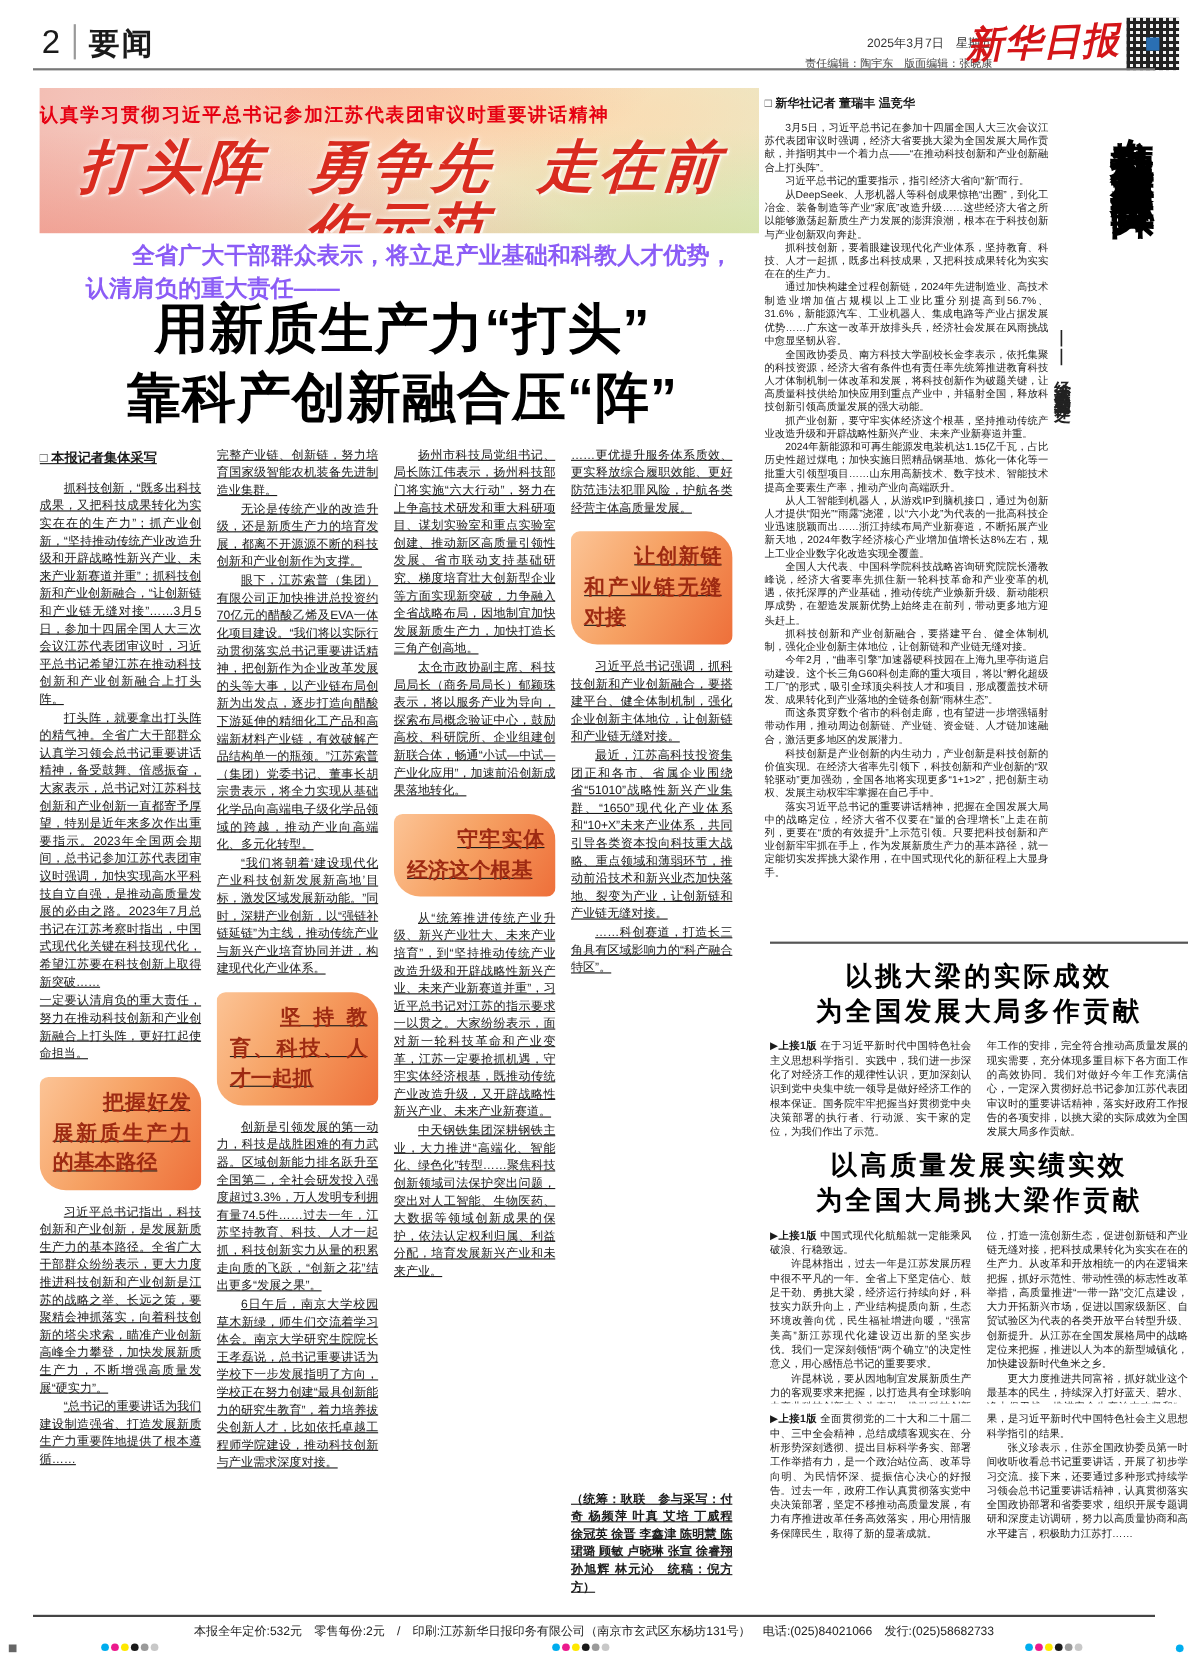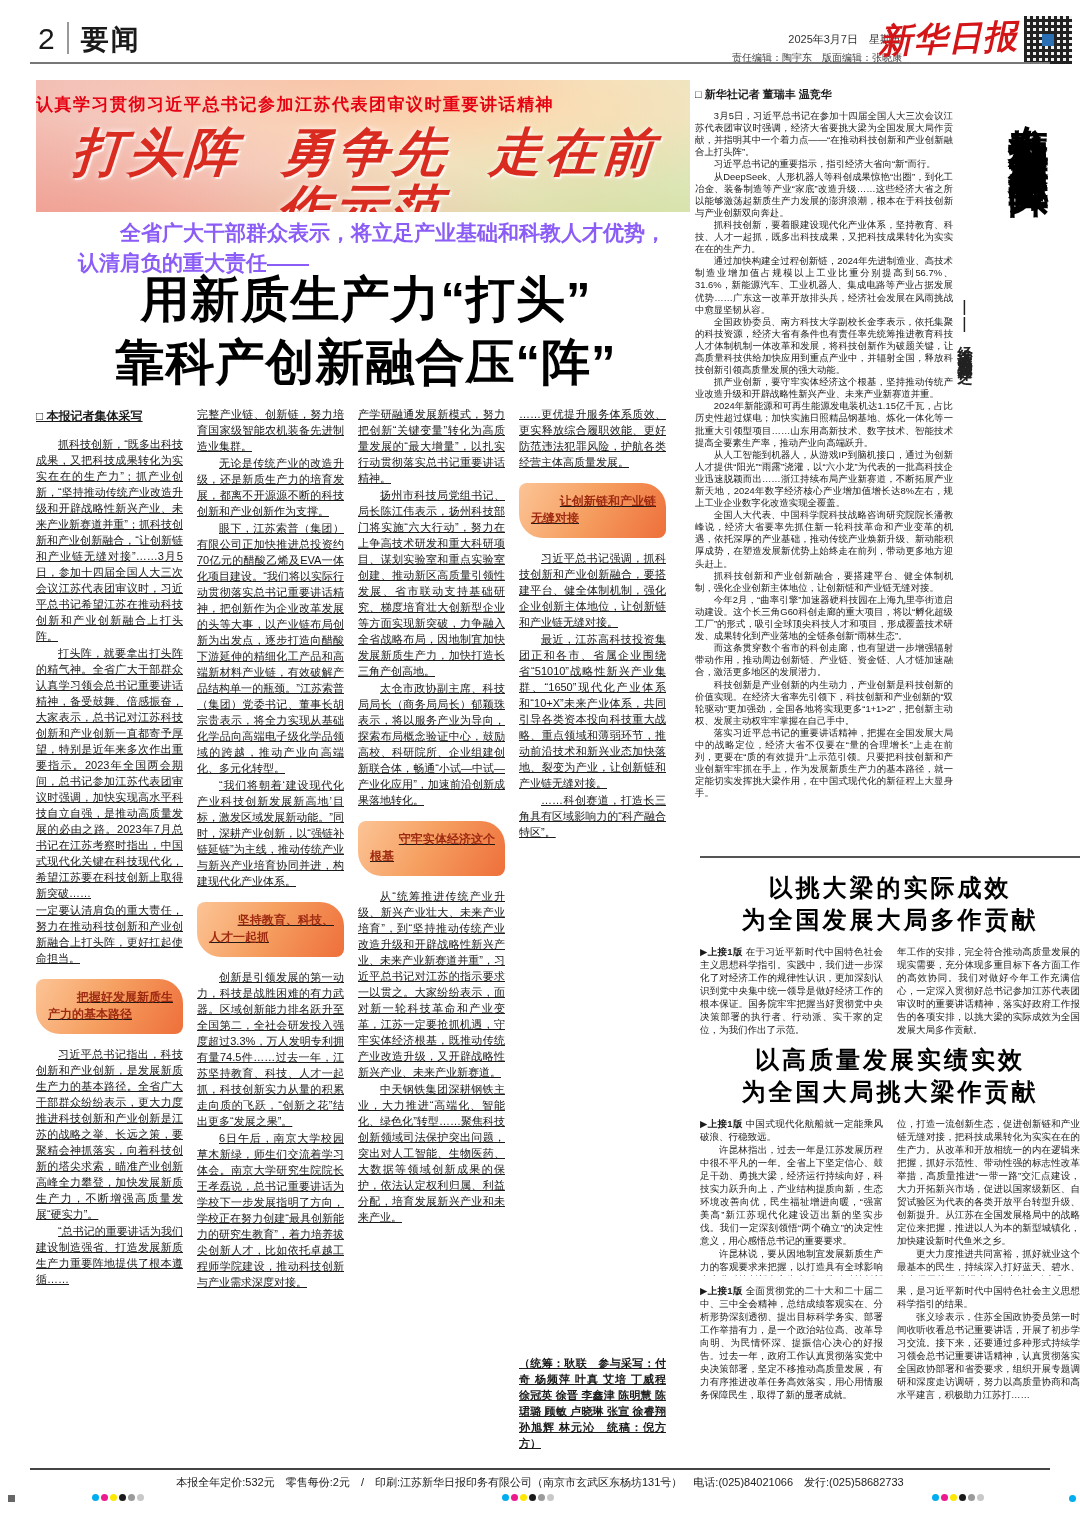--- a/index.html
+++ b/index.html
@@ -34,21 +34,21 @@
 
   
   .intro{position:absolute;left:78px;top:218px;width:612px;font-size:21px;font-weight:bold;line-height:1.45;color:#8b5cf6;}
   .intro .l1{text-indent:2em;}
   .lead-headline{position:absolute;left:46px;top:268px;width:640px;text-align:center;font-weight:900;font-size:49px;line-height:1.28;letter-spacing:1px;color:#000;}
   .lead-body{position:absolute;left:36px;top:406px;width:630px;height:1056px;display:flex;gap:14px;overflow:hidden;text-decoration:underline;}
   .col{flex:1 1 0;overflow:hidden;font-size:11px;line-height:16px;text-align:justify;display:flex;flex-direction:column;}
   .col .para{margin:0 0 1px 0;text-indent:2em;}
   .col .cont{margin:0 0 1px 0;text-indent:0;}
   .byline{margin:2px 0 12px 0;font-weight:bold;font-size:12px;}
-  .colhead{margin:12px 0 12px 0;background:linear-gradient(120deg,#fcc496,#f6a163 45%,#ee6f3a);color:#9e2a12;font-weight:bold;font-size:12px;line-height:1.45;padding:10px 10px 10px 12px;border-radius:8px 24px 8px 24px;text-indent:2.4em;flex-shrink:0;}
+  .colhead{margin:12px 0 12px 0;background:linear-gradient(120deg,#fcc496,#f6a163 45%,#ee6f3a);color:#9e2a12;font-weight:bold;font-size:19px;line-height:1.45;padding:10px 10px 10px 12px;border-radius:8px 24px 8px 24px;text-indent:2.4em;flex-shrink:0;}
   .credit{margin-top:auto;font-weight:bold;text-indent:0;line-height:16px;}
 
   
   .xinhua{position:absolute;left:695px;top:88px;width:258px;height:764px;overflow:hidden;display:flex;flex-direction:column;font-size:9.4px;line-height:12.1px;text-align:justify;}
   .xinhua .byline{font-size:11px;margin:0 0 10px 0;}
   .xinhua .para{margin:0;text-indent:2em;}
 
   
   .vhead{position:absolute;left:1002px;top:94px;height:770px;writing-mode:vertical-rl;font-size:40px;font-weight:900;letter-spacing:3px;color:#000;}
   .vsub{position:absolute;left:955px;top:300px;height:480px;writing-mode:vertical-rl;font-size:15px;font-weight:bold;color:#222;letter-spacing:2px;}
@@ -118,21 +118,20 @@
     <div class="col">
         <p class="cont">完整产业链、创新链，努力培育国家级智能农机装备先进制造业集群。</p>
         <p class="para">无论是传统产业的改造升级，还是新质生产力的培育发展，都离不开源源不断的科技创新和产业创新作为支撑。</p>
         <p class="para">眼下，江苏索普（集团）有限公司正加快推进总投资约70亿元的醋酸乙烯及EVA一体化项目建设。“我们将以实际行动贯彻落实总书记重要讲话精神，把创新作为企业改革发展的头等大事，以产业链布局创新为出发点，逐步打造向醋酸下游延伸的精细化工产品和高端新材料产业链，有效破解产品结构单一的瓶颈。”江苏索普（集团）党委书记、董事长胡宗贵表示，将全力实现从基础化学品向高端电子级化学品领域的跨越，推动产业向高端化、多元化转型。</p>
         <p class="para">“我们将朝着‘建设现代化产业科技创新发展新高地’目标，激发区域发展新动能。”同时，深耕产业创新，以“强链补链延链”为主线，推动传统产业与新兴产业培育协同并进，构建现代化产业体系。</p>
         <div class="colhead">坚持教育、科技、人才一起抓</div>
         <p class="para">创新是引领发展的第一动力，科技是战胜困难的有力武器。区域创新能力排名跃升至全国第二，全社会研发投入强度超过3.3%，万人发明专利拥有量74.5件……过去一年，江苏坚持教育、科技、人才一起抓，科技创新实力从量的积累走向质的飞跃，“创新之花”结出更多“发展之果”。</p>
         <p class="para">6日午后，南京大学校园草木新绿，师生们交流着学习体会。南京大学研究生院院长王孝磊说，总书记重要讲话为学校下一步发展指明了方向，学校正在努力创建“最具创新能力的研究生教育”，着力培养拔尖创新人才，比如依托卓越工程师学院建设，推动科技创新与产业需求深度对接。</p>
       </div>
     <div class="col">
-        <p class="cont">产学研融通发展新模式，努力把创新“关键变量”转化为高质量发展的“最大增量”，以扎实行动贯彻落实总书记重要讲话精神。</p>
         <p class="para">扬州市科技局党组书记、局长陈江伟表示，扬州科技部门将实施“六大行动”，努力在上争高技术研发和重大科研项目、谋划实验室和重点实验室创建、推动新区高质量引领性发展、省市联动支持基础研究、梯度培育壮大创新型企业等方面实现新突破，力争融入全省战略布局，因地制宜加快发展新质生产力，加快打造长三角产创高地。</p>
         <p class="para">太仓市政协副主席、科技局局长（商务局局长）郁颖珠表示，将以服务产业为导向，探索布局概念验证中心，鼓励高校、科研院所、企业组建创新联合体，畅通“小试—中试—产业化应用”，加速前沿创新成果落地转化。</p>
         <div class="colhead">守牢实体经济这个根基</div>
         <p class="para">从“统筹推进传统产业升级、新兴产业壮大、未来产业培育”，到“坚持推动传统产业改造升级和开辟战略性新兴产业、未来产业新赛道并重”，习近平总书记对江苏的指示要求一以贯之。大家纷纷表示，面对新一轮科技革命和产业变革，江苏一定要抢抓机遇，守牢实体经济根基，既推动传统产业改造升级，又开辟战略性新兴产业、未来产业新赛道。</p>
         <p class="para">中天钢铁集团深耕钢铁主业，大力推进“高端化、智能化、绿色化”转型……聚焦科技创新领域司法保护突出问题，突出对人工智能、生物医药、大数据等领域创新成果的保护，依法认定权利归属、利益分配，培育发展新兴产业和未来产业。</p>
       </div>
     <div class="col">
         <p class="cont">……更优提升服务体系质效、更实释放综合履职效能、更好防范违法犯罪风险，护航各类经营主体高质量发展。</p>
         <div class="colhead">让创新链和产业链无缝对接</div>
         <p class="para">习近平总书记强调，抓科技创新和产业创新融合，要搭建平台、健全体制机制，强化企业创新主体地位，让创新链和产业链无缝对接。</p>

